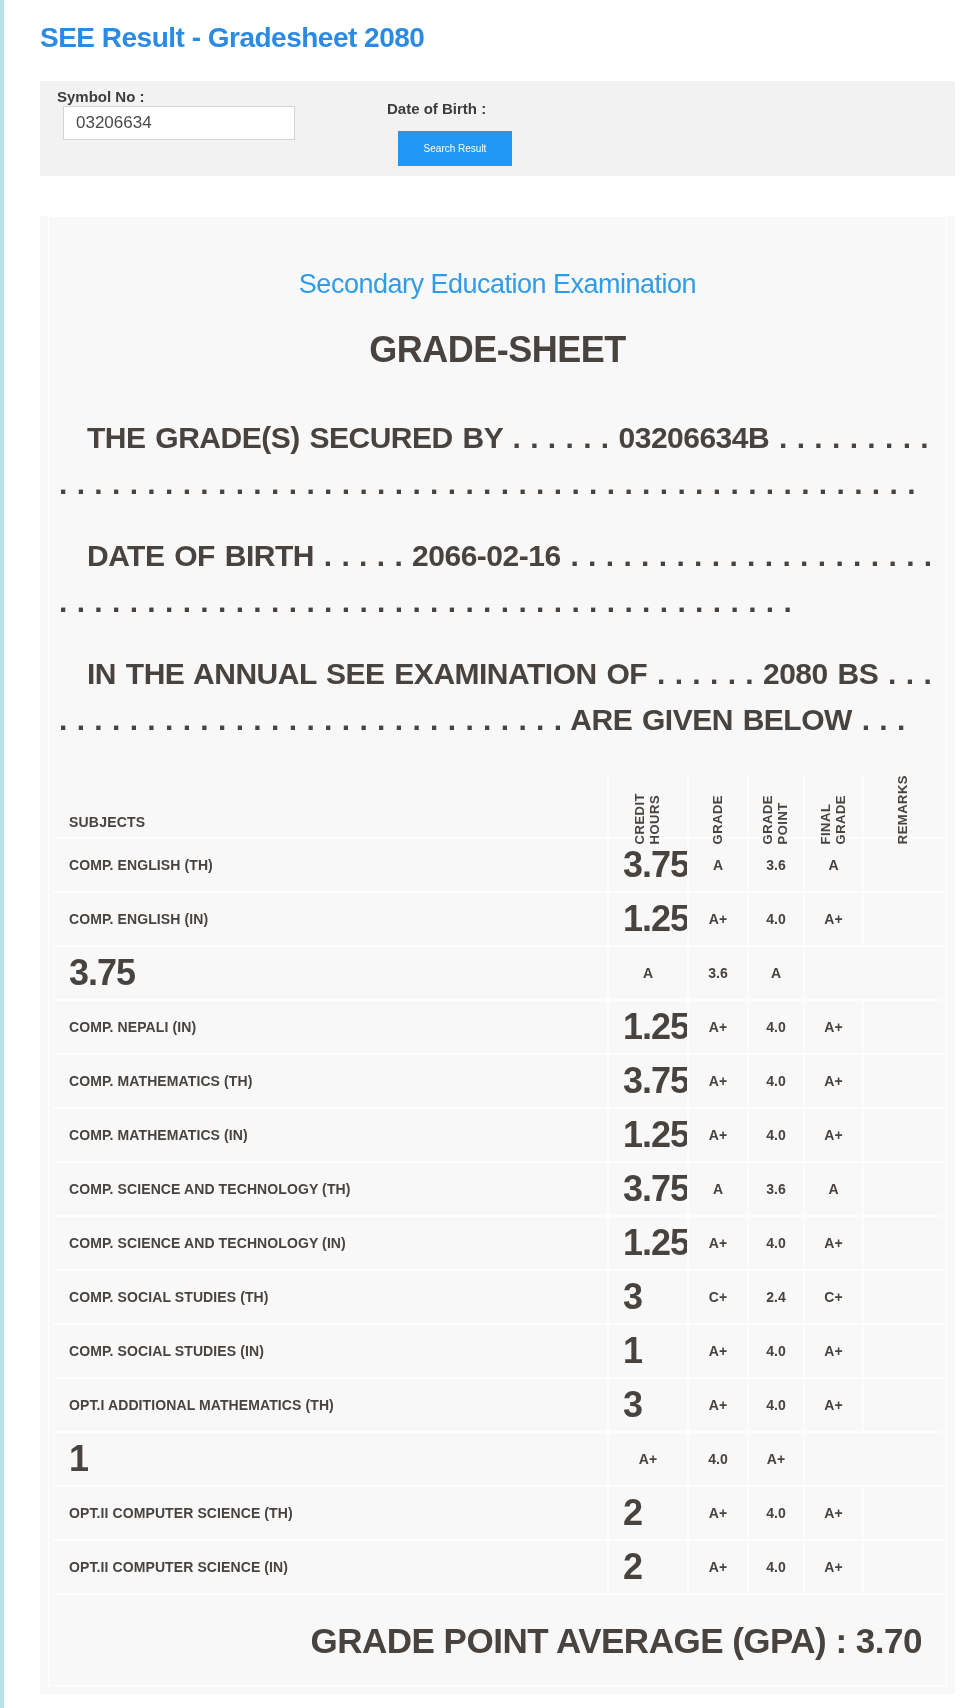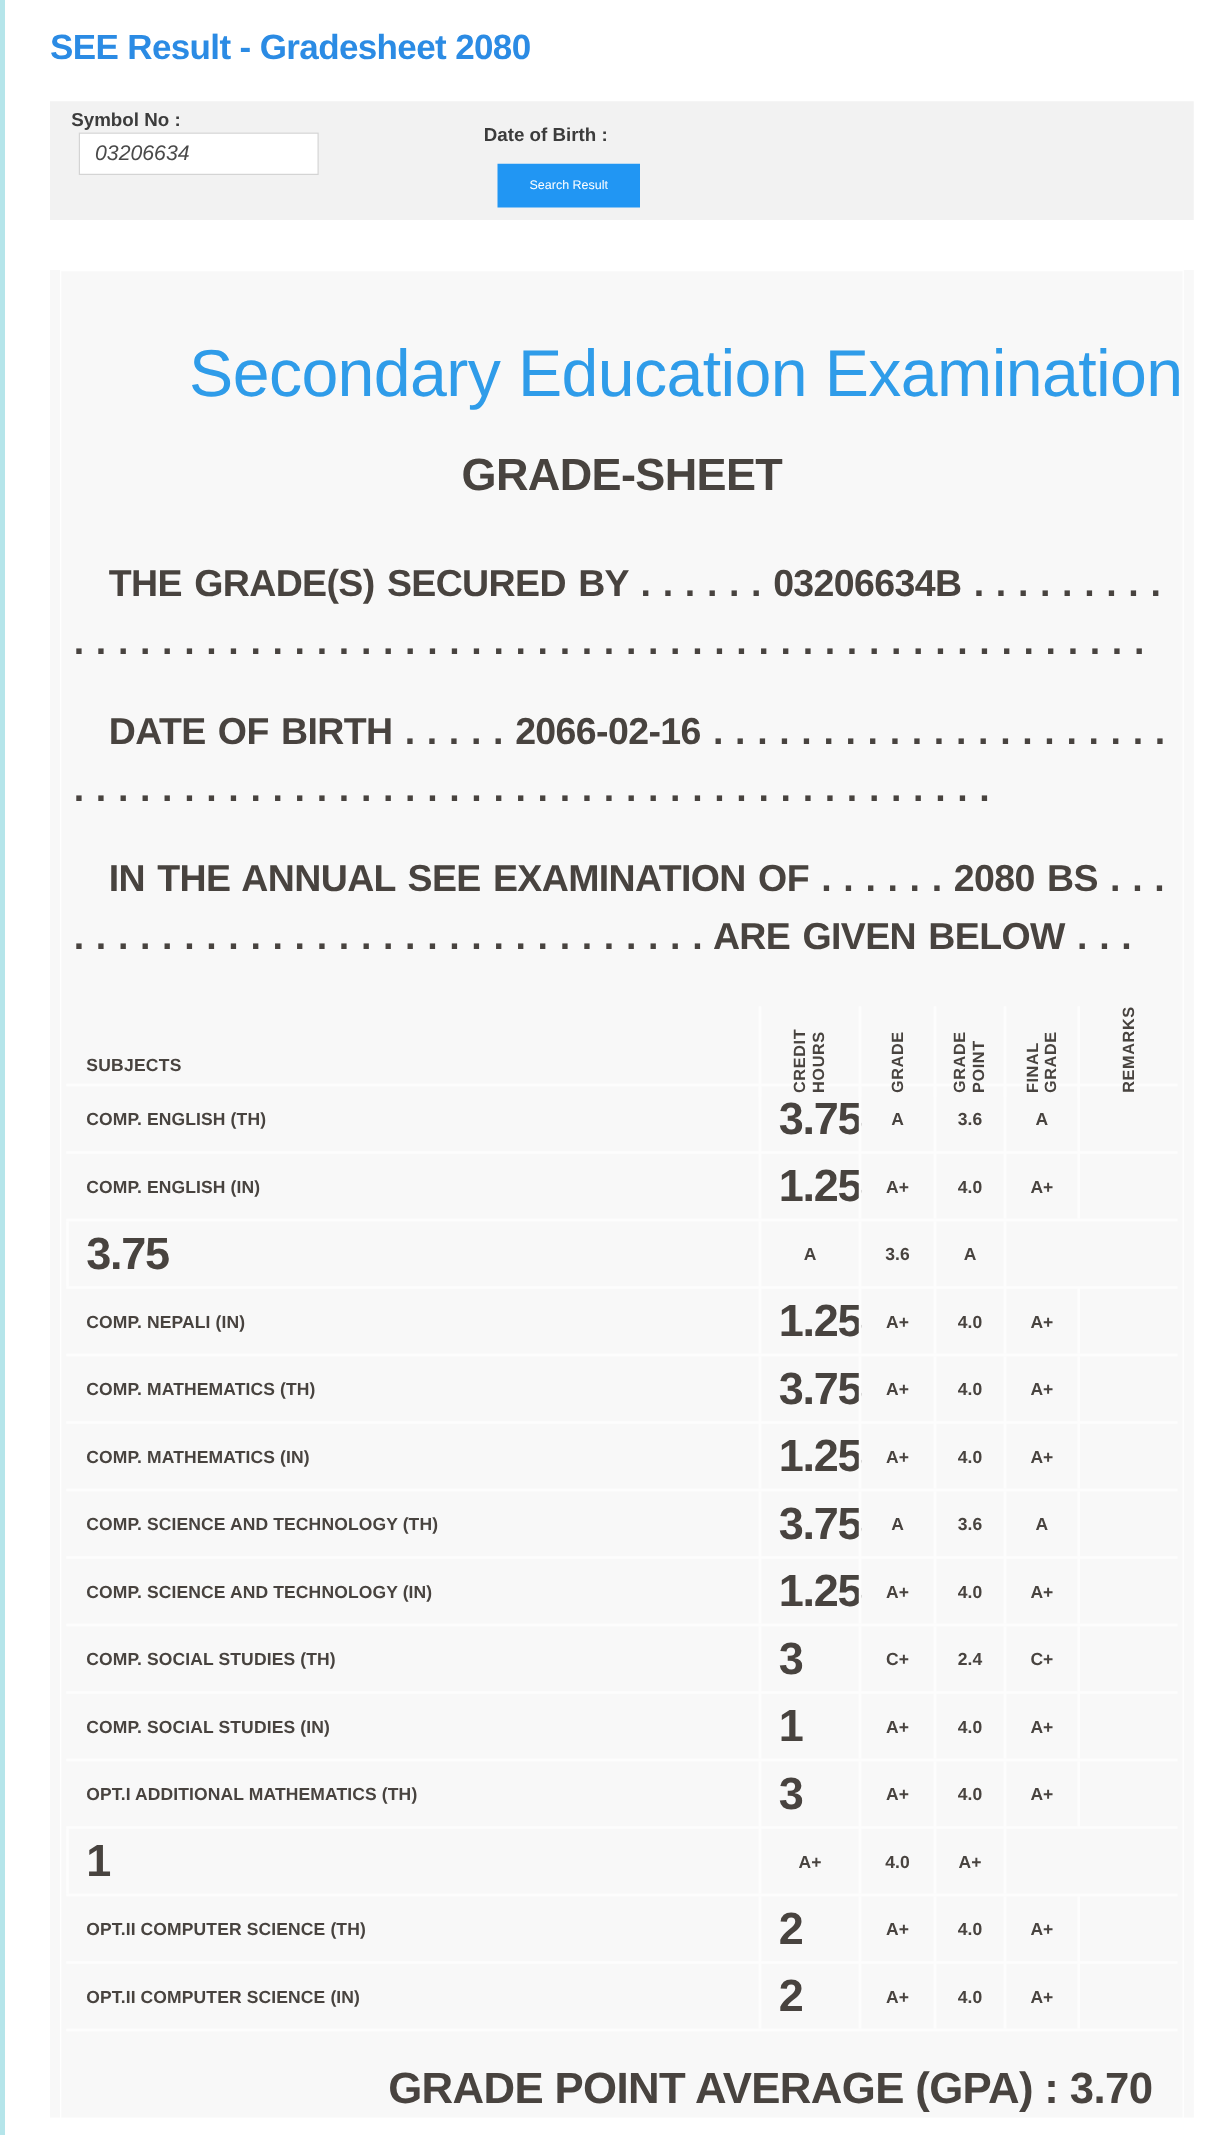--- a/index.html
+++ b/index.html
@@ -12,28 +12,28 @@
   .edge-strip{position:fixed; left:0; top:0; width:4px; height:1708px; background:var(--left-strip);}
   .main{margin-left:40px; width:915px;}
   .page-title{padding-top:22px; font-size:28px; font-weight:bold; letter-spacing:-0.5px; color:var(--accent-blue);}
   
   .panel{position:relative; margin-top:27px; width:915px; height:95px; background:var(--panel-bg);}
   .flabel{position:absolute; font-size:15px; font-weight:bold; color:#3c3c3c;}
   .symbol-label{left:17px; top:7px;}
   .dob-label{left:347px; top:19px;}
   .tinput{position:absolute; background:#fff; border:1px solid #d4d4d4; font-size:17px; color:#4a4a4a;
     padding:0 12px; font-family:"Liberation Sans", sans-serif;}
-  .symbol-input{left:23px; top:25px; width:192px; height:34px;font-style:italic;}
+  .symbol-input{left:23px; top:25px; width:232px; height:34px;}
   .dob-input{left:442px; top:7px; width:300px; height:35px;}
   .search-btn{position:absolute; left:358px; top:50px; width:114px; height:35px; background:var(--button-blue);
     color:#fff; border:none; font-size:10px; font-family:"Liberation Sans", sans-serif; cursor:pointer;}
   
   .card{margin-top:40px; width:915px; background:var(--card-bg); height:1478px;}
   .card-inner{margin:8px; border:1px solid #fff; min-height:1470px; padding-top:52px;}
-  .exam-title{text-align:right; font-size:53px; font-weight:400; color:var(--heading-blue); letter-spacing:-0.5px;}
+  .exam-title{text-align:center; font-size:27px; font-weight:400; color:var(--heading-blue); letter-spacing:-0.5px;}
   .sheet-title{text-align:center; font-size:36px; font-weight:bold; margin-top:29px; letter-spacing:-0.5px;}
   .para{margin:26px 10px 0; text-indent:28px; font-size:30px; font-weight:bold; line-height:46px;
     word-spacing:2px; letter-spacing:-0.5px;}
   .para.first{margin-top:44px;}
   
   .gtable{margin:32px 4px 0;}
   .trow, .thead{display:grid; grid-template-columns:554px 80px 60px 56px 59px 1fr;}
   .thead{height:64px; border-bottom:2px solid #fdfdfd;}
   .hcell{display:flex; justify-content:center; align-items:flex-end; border-left:2px solid #fdfdfd;}
   .hcell:first-child{border-left:none; justify-content:flex-start; padding:0 0 18px 16px;}

